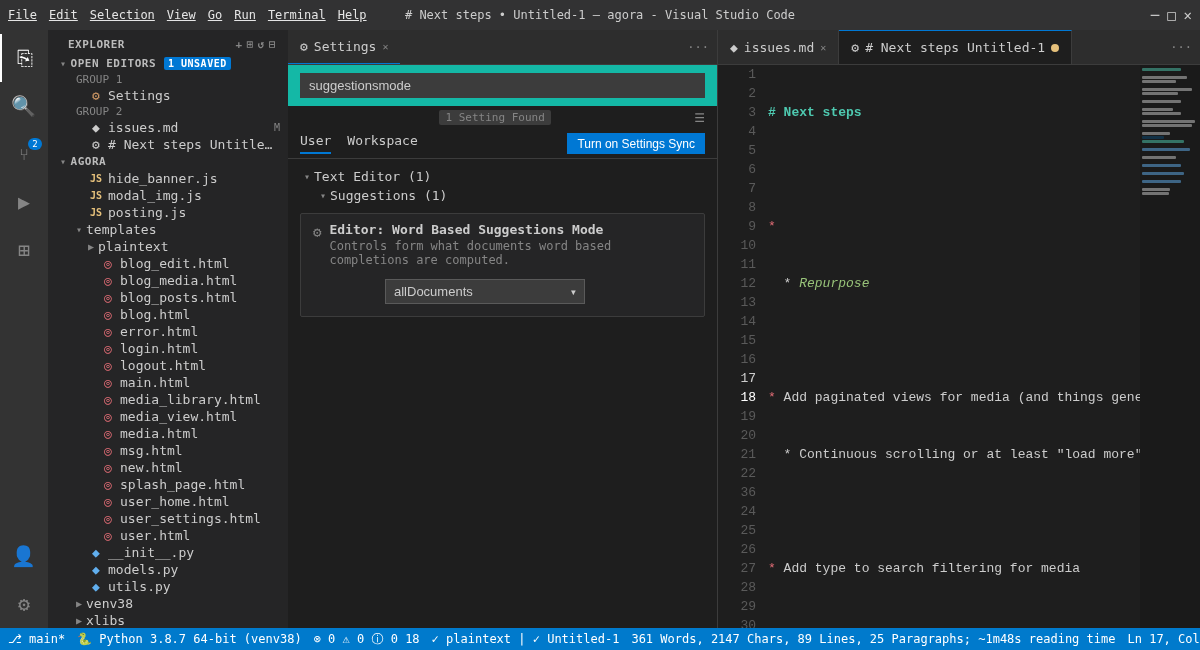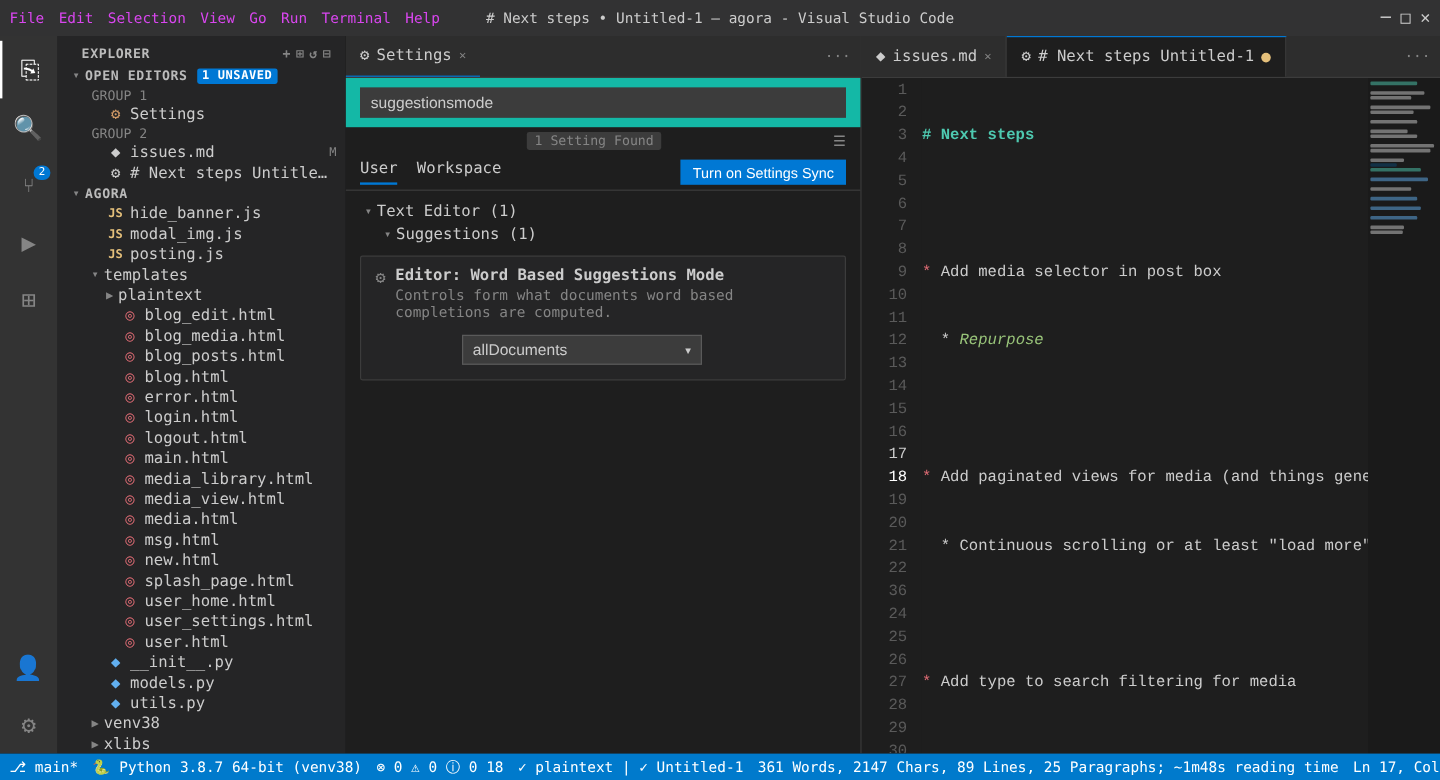--- a/index.html
+++ b/index.html
@@ -27,21 +27,22 @@
     }
     .title-bar-left {
       display: flex;
       align-items: center;
       gap: 8px;
     }
     .title-bar-menu {
       display: flex;
       gap: 12px;
       font-size: 12px;
-      color: #d946ef;
+      color: #e5e5e5;
+      text-decoration: underline;
     }
     .title-bar-menu span {
       cursor: pointer;
     }
     .title-bar-title {
       font-size: 12px;
       color: #cccccc;
       position: absolute;
       left: 50%;
       transform: translateX(-50%);
@@ -766,21 +767,21 @@
           <div>26</div>
           <div>27</div>
           <div>28</div>
           <div>29</div>
           <div>30</div>
 
         </div>
         <div class="code-content">
           <div class="code-line"><span class="c-heading1"># Next steps</span></div>
           <div class="code-line"></div>
-          <div class="code-line"><span class="c-bullet">*</span><span class="c-text"> Add media selector in post box</span></div>
+          <div class="code-line"><span class="c-bullet">*</span></div>
           <div class="code-line"><span class="c-text">  * </span><span class="c-emphasis">Repurpose</span></div>
           <div class="code-line"></div>
           <div class="code-line"><span class="c-bullet">*</span><span class="c-text"> Add paginated views for media (and things generally)</span></div>
           <div class="code-line"><span class="c-text">  * Continuous scrolling or at least "load more"</span></div>
           <div class="code-line"></div>
           <div class="code-line"><span class="c-bullet">*</span><span class="c-text"> Add type to search filtering for media</span></div>
           <div class="code-line"></div>
           
           
           

